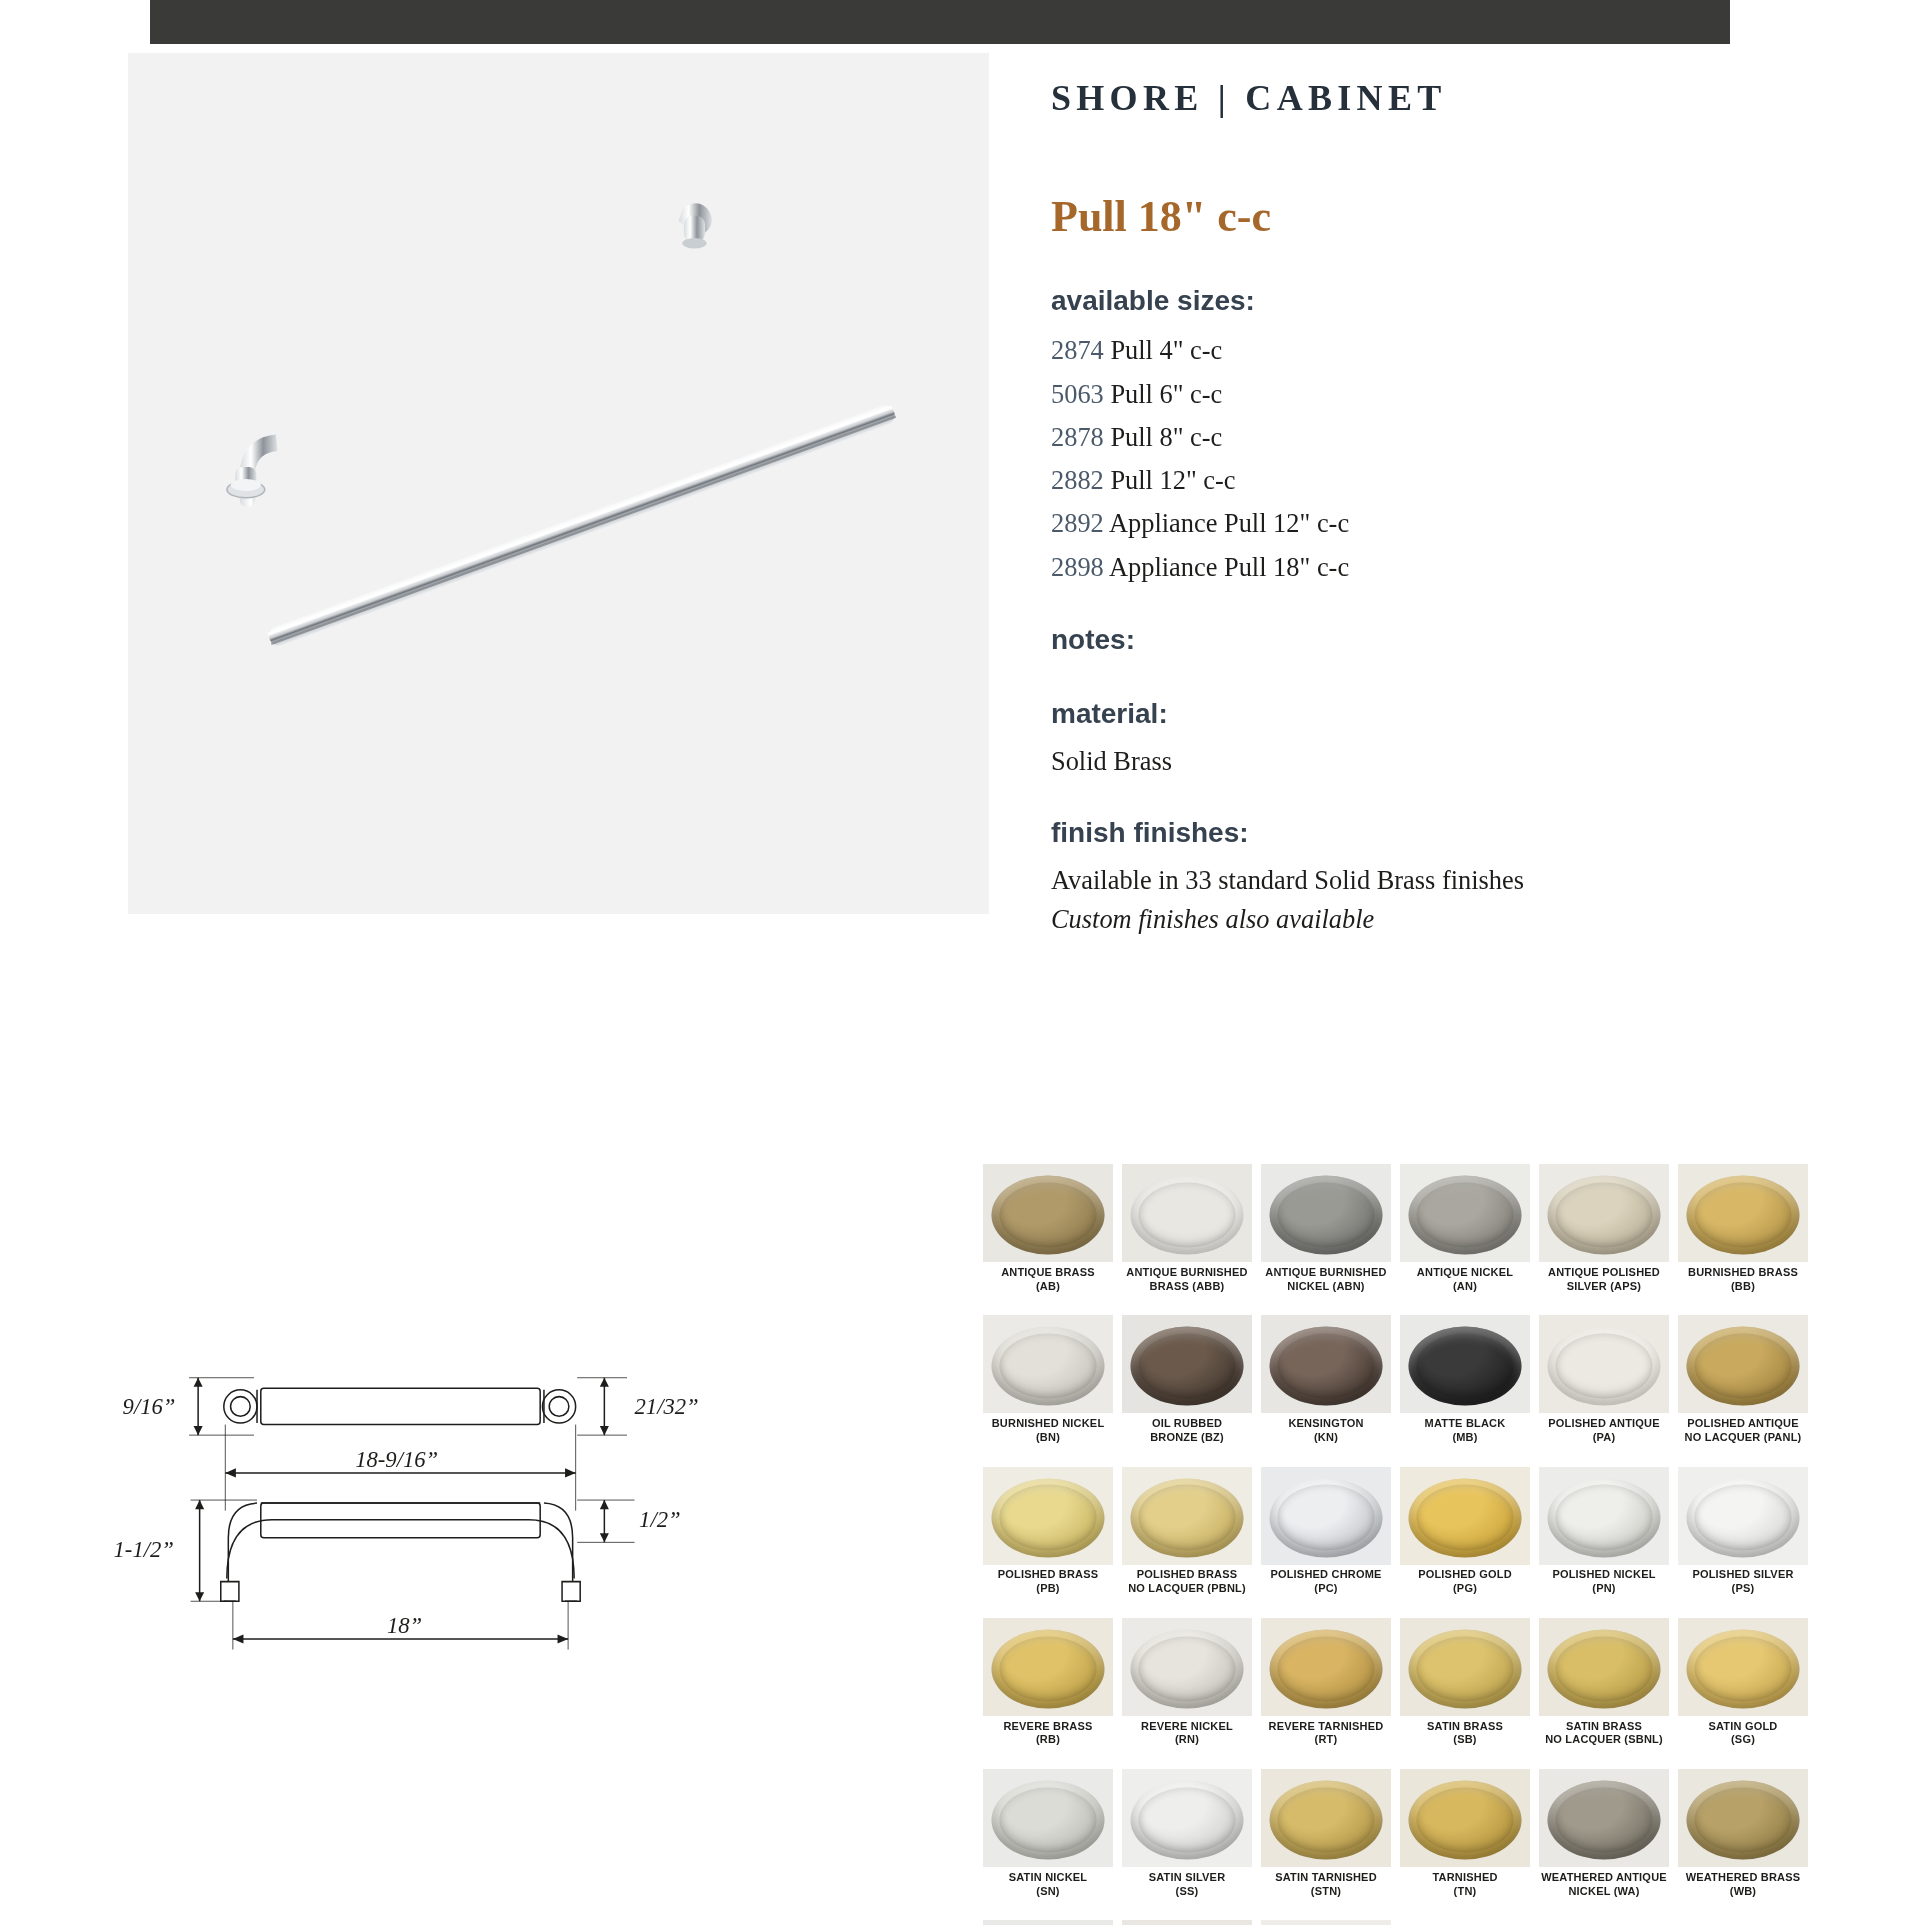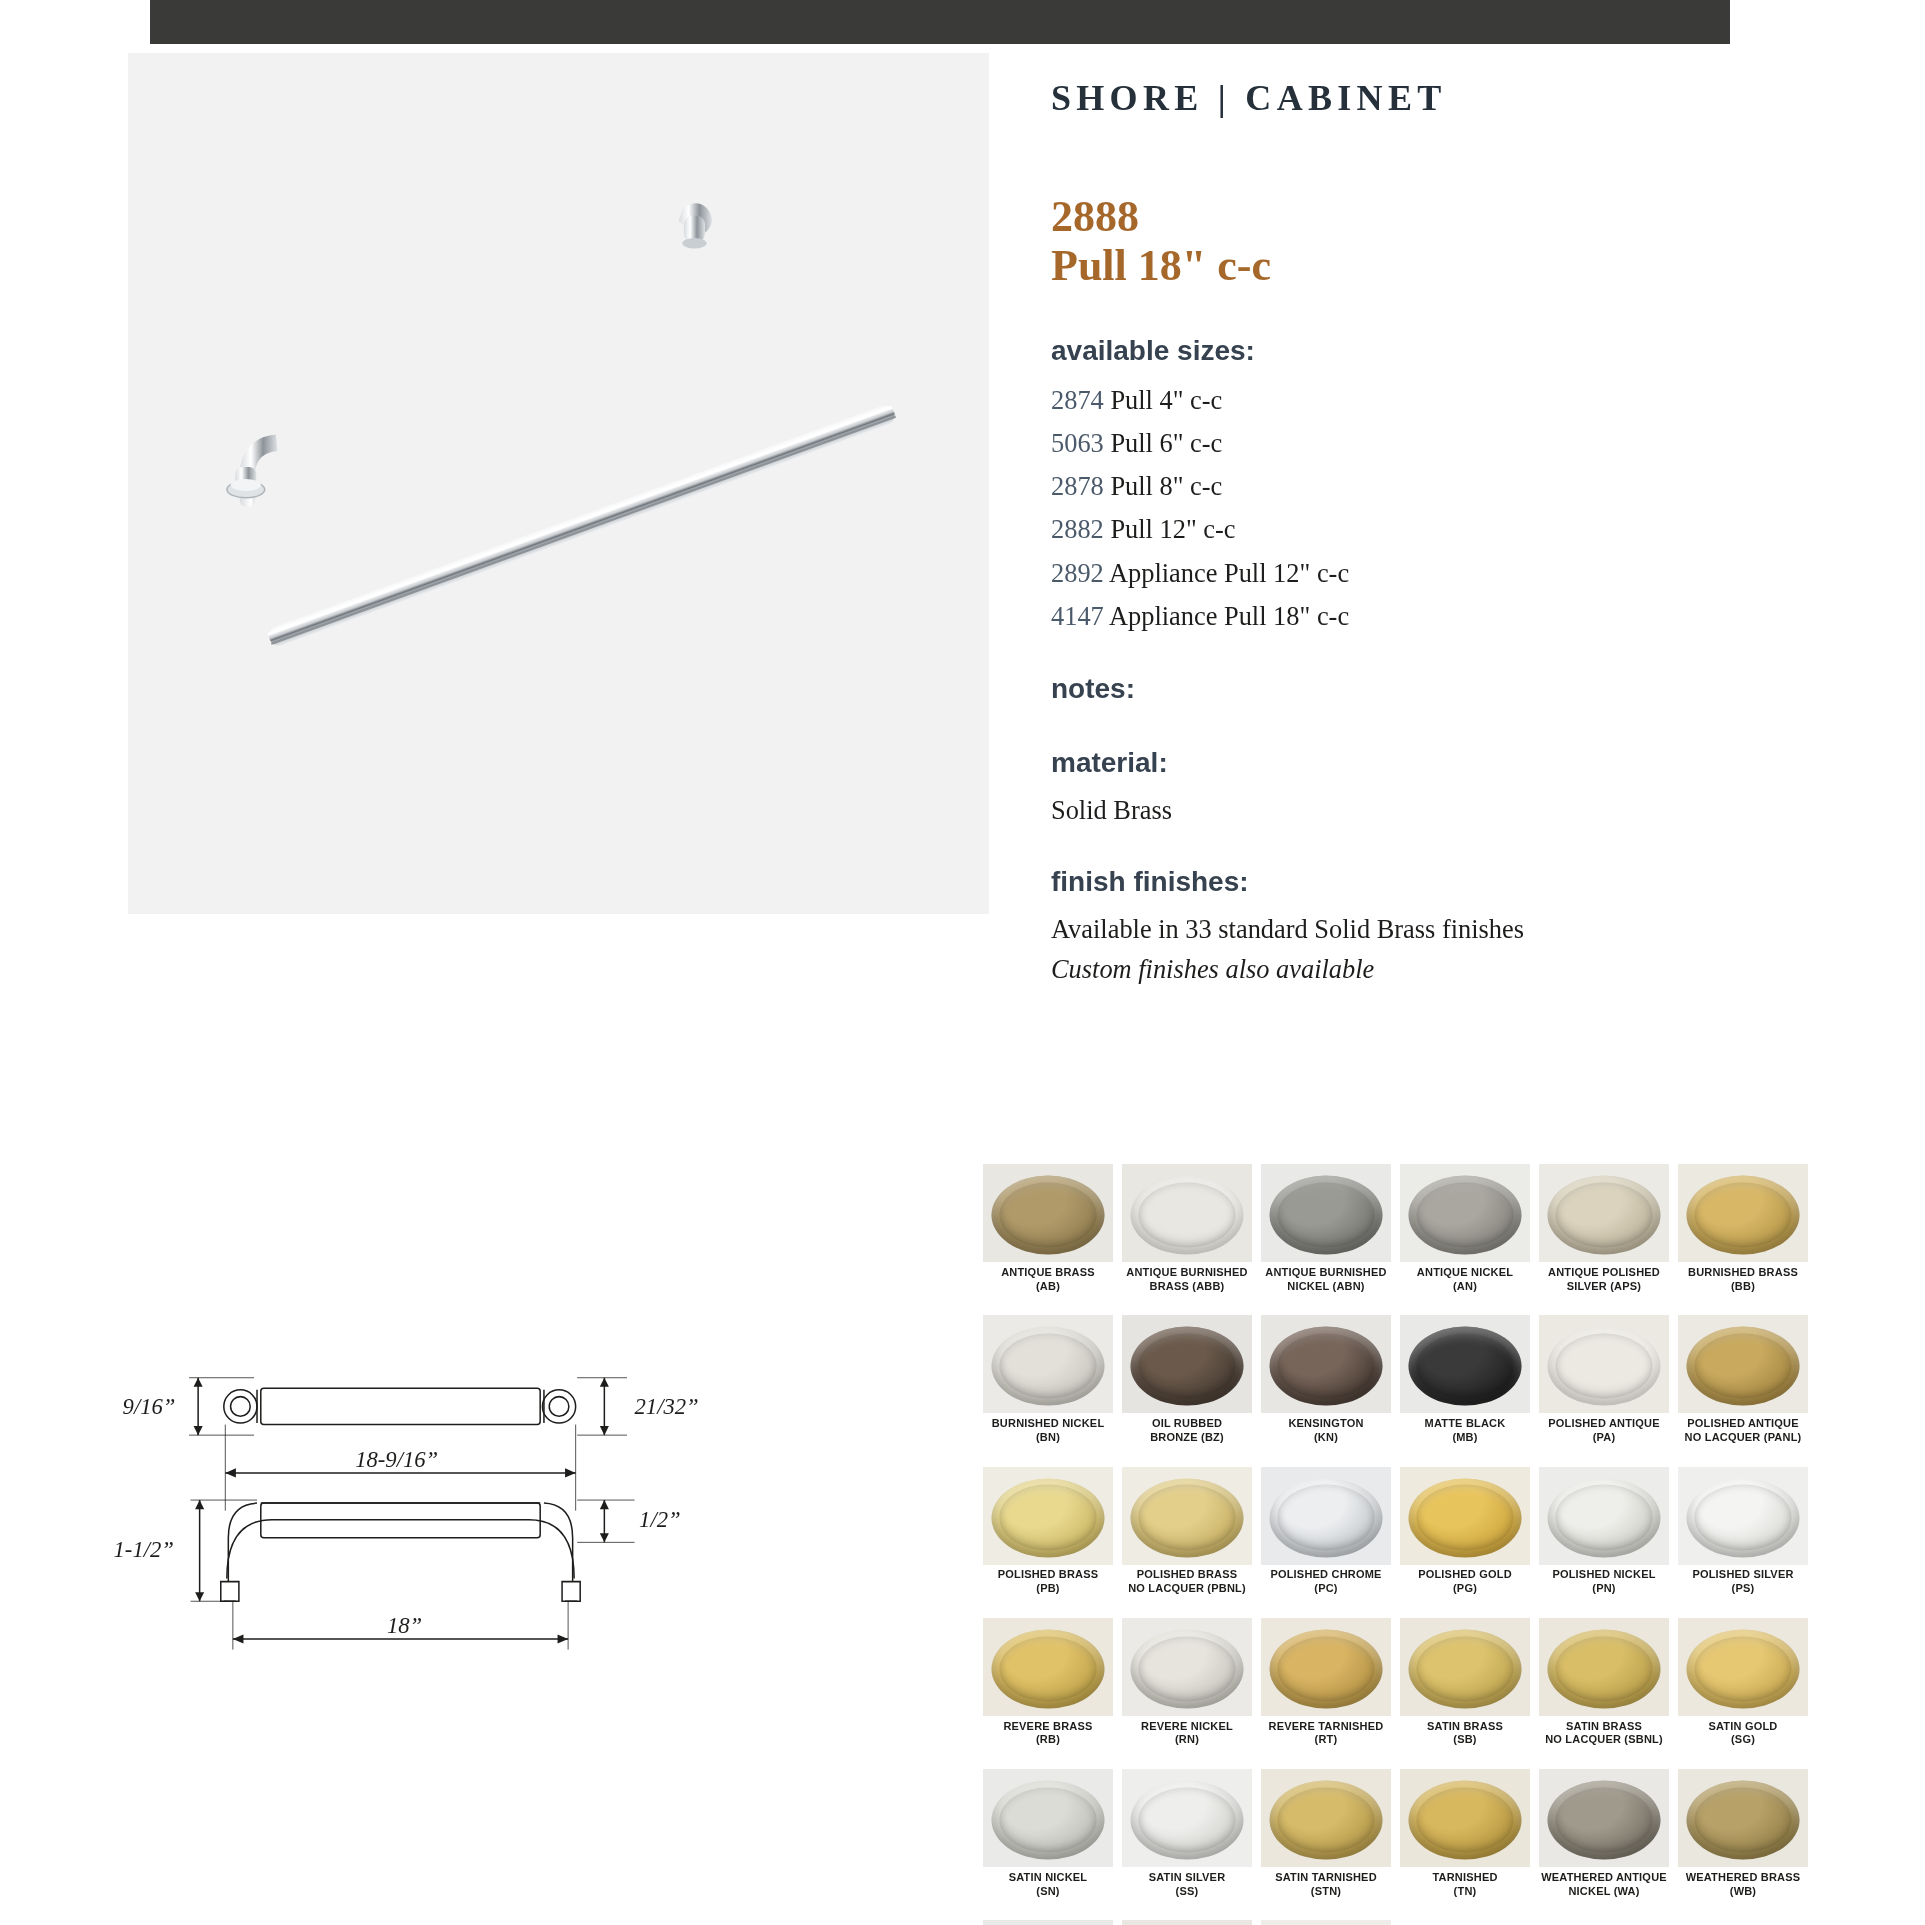--- a/index.html
+++ b/index.html
@@ -208,21 +208,20 @@
           <ellipse cx="156" cy="578" rx="25" ry="11" fill="none" stroke="#aeb4b9" stroke-width="2"></ellipse>
           <ellipse cx="156" cy="572" rx="20" ry="8" fill="#f2f4f5"></ellipse>
         </g>
       </g>
     </svg>
   </div>
 
   <div class="rightcol">
     <div class="collection">SHORE  |  CABINET</div>
 
-    <div class="sku">2888</div>
     <div class="skuname">Pull 18" c-c</div>
 
     <div class="sect-head">available sizes:</div>
 
     <div class="size-line">
       <span class="code">2874</span>
       <span>Pull 4" c-c</span>
     </div>
     <div class="size-line">
       <span class="code">5063</span>
@@ -234,21 +233,21 @@
     </div>
     <div class="size-line">
       <span class="code">2882</span>
       <span>Pull 12" c-c</span>
     </div>
     <div class="size-line">
       <span class="code">2892</span>
       <span>Appliance Pull 12" c-c</span>
     </div>
     <div class="size-line">
-      <span class="code">4147</span>
+      <span class="code">2898</span>
       <span>Appliance Pull 18" c-c</span>
     </div>
 
     <div class="gap-a"></div>
     <div class="sect-head">notes:</div>
     <div class="body-txt"></div>
 
     <div class="gap-b"></div>
     <div class="sect-head">material:</div>
     <div class="body-txt">Solid Brass</div>

